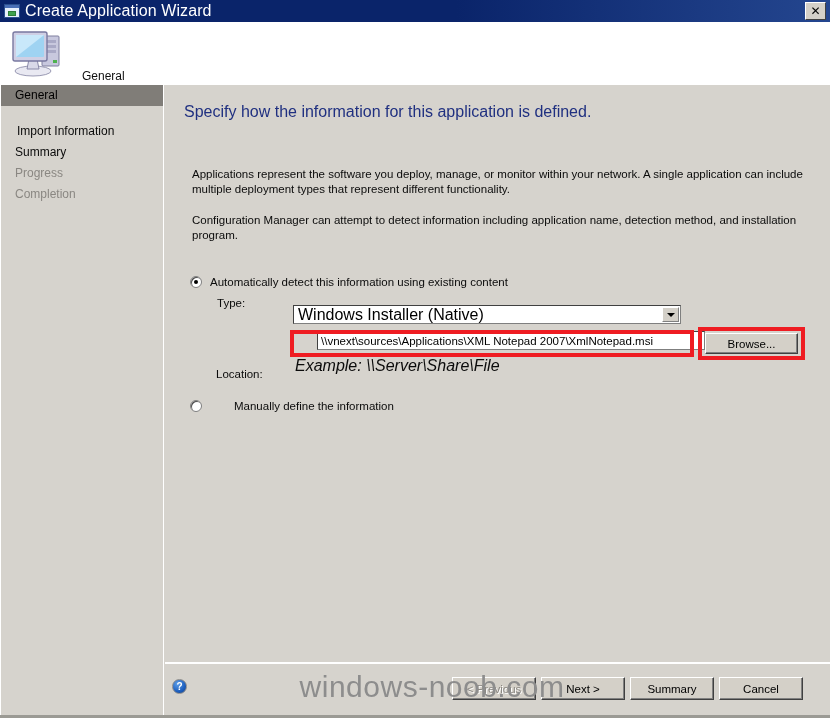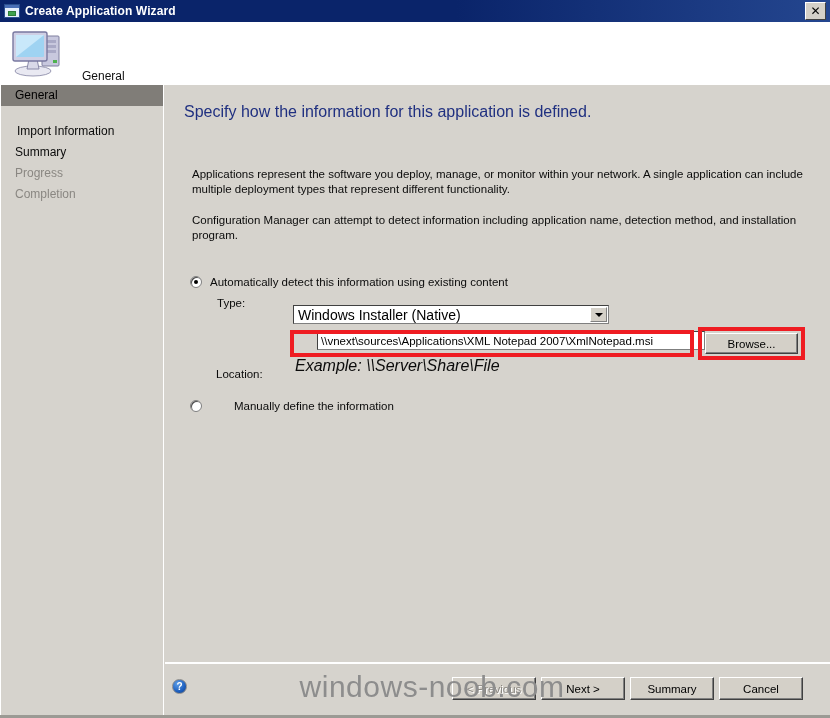--- a/index.html
+++ b/index.html
@@ -52,22 +52,22 @@
   #title-icon::after {
     content: "";
     position: absolute;
     left: 3px; top: 6px;
     width: 8px; height: 5px;
     background: #3fa34d;
     box-shadow: inset 0 0 0 1px #2f7d3a;
   }
   #title-text {
     color: #ffffff;
-    font-size: 12px;
-    font-weight: bold;
+    font-size: 16px;
+    font-weight: normal;
     letter-spacing: 0.1px;
     white-space: nowrap;
   }
   #close-button {
     position: absolute;
     right: 4px; top: 2px;
     width: 21px; height: 18px;
     background: #d4d0c8;
     border-top: 1px solid #ffffff;
     border-left: 1px solid #ffffff;
@@ -195,27 +195,27 @@
     position: absolute;
     font-size: 11.5px;
     color: #0b0b0b;
   }
   #label-type     { left: 52px; top: 212px; }
   #label-location { left: 51px; top: 251px; margin-top: 32px; }
 
   #type-select {
     position: absolute;
     left: 128px; top: 220px;
-    width: 316px; height: 19px;
+    width: 388px; height: 19px;
     background: #ffffff;
     border: 1px solid #7f7f7f;
     border-top-color: #404040;
     border-left-color: #404040;
     box-sizing: border-box;
-    font-size: 14px;
+    font-size: 16px;
     color: #000000;
     display: flex;
     align-items: center;
     padding-left: 4px;
     cursor: pointer;
   }
   #type-arrow {
     position: absolute;
     right: 1px; top: 1px;
     width: 17px; height: 15px;

